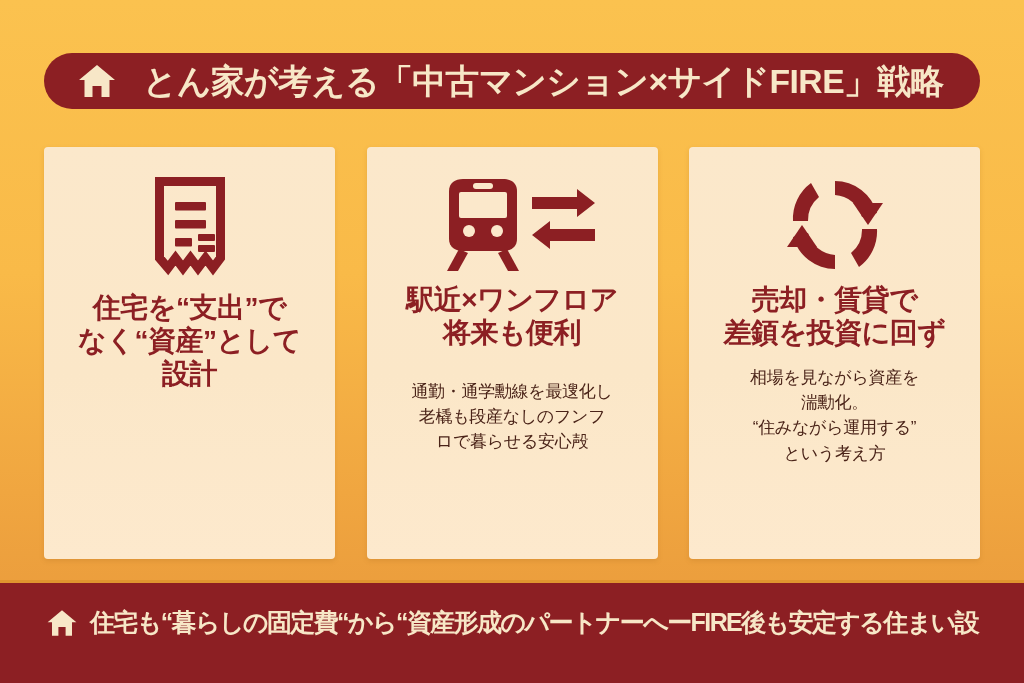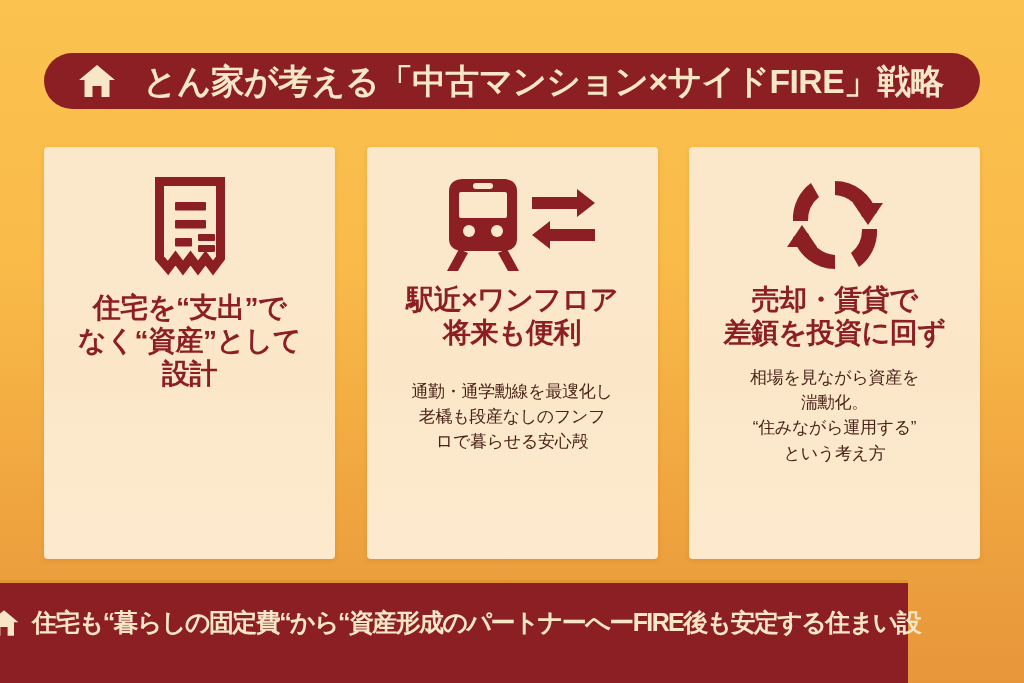--- a/index.html
+++ b/index.html
@@ -109,21 +109,21 @@
   .card-1 .card-heading { margin-top: 2px; }
   .card-1 .card-body { margin-top: 12px; }
   .card-2 .card-body { margin-top: 26px; }
   .card-3 .card-body { margin-top: 12px; }
 
   
   #footer-band {
     position: absolute;
     left: 0;
     bottom: 0;
-    width: 908px;
+    width: 1024px;
     height: 103px;
     background: #8c1f23;
     border-top: 3px solid #e0952f;
     box-sizing: border-box;
     display: flex;
     align-items: flex-start;
     justify-content: center;
     gap: 12px;
     padding-top: 24px;
   }

